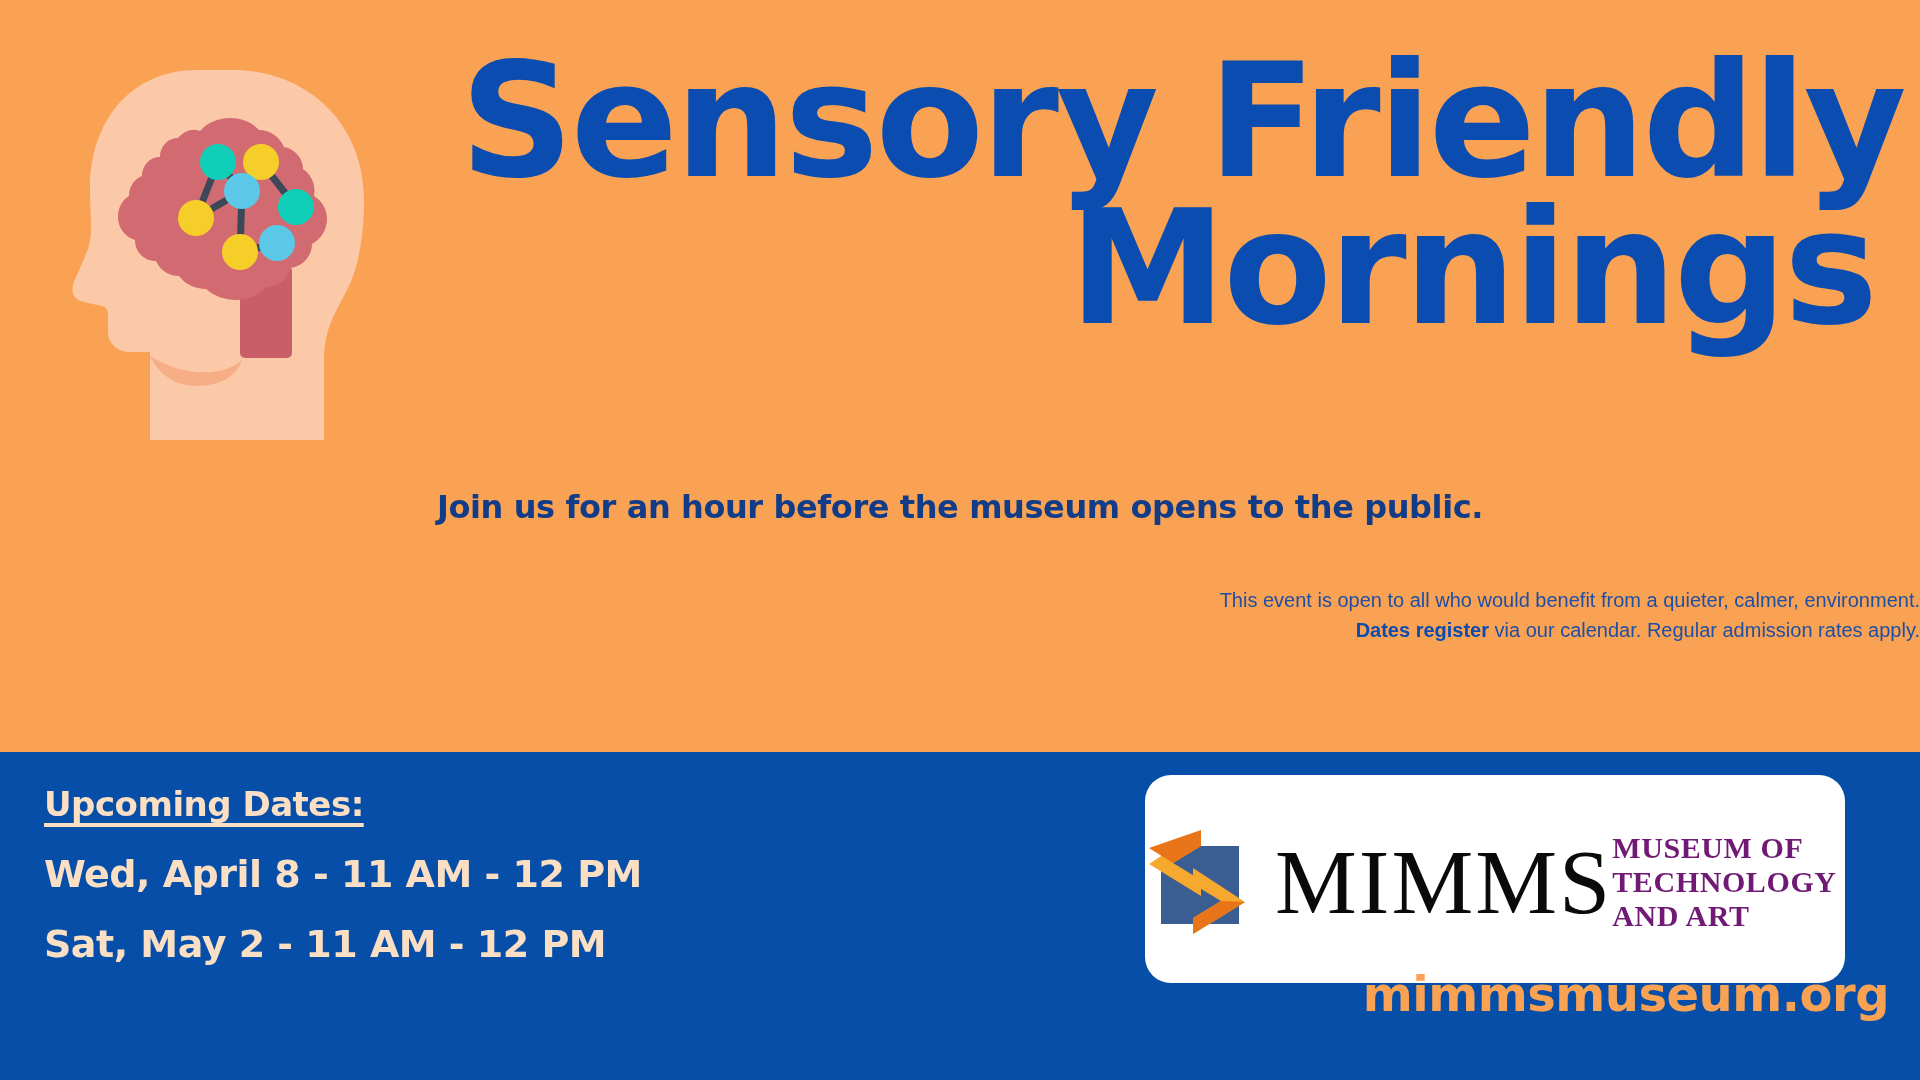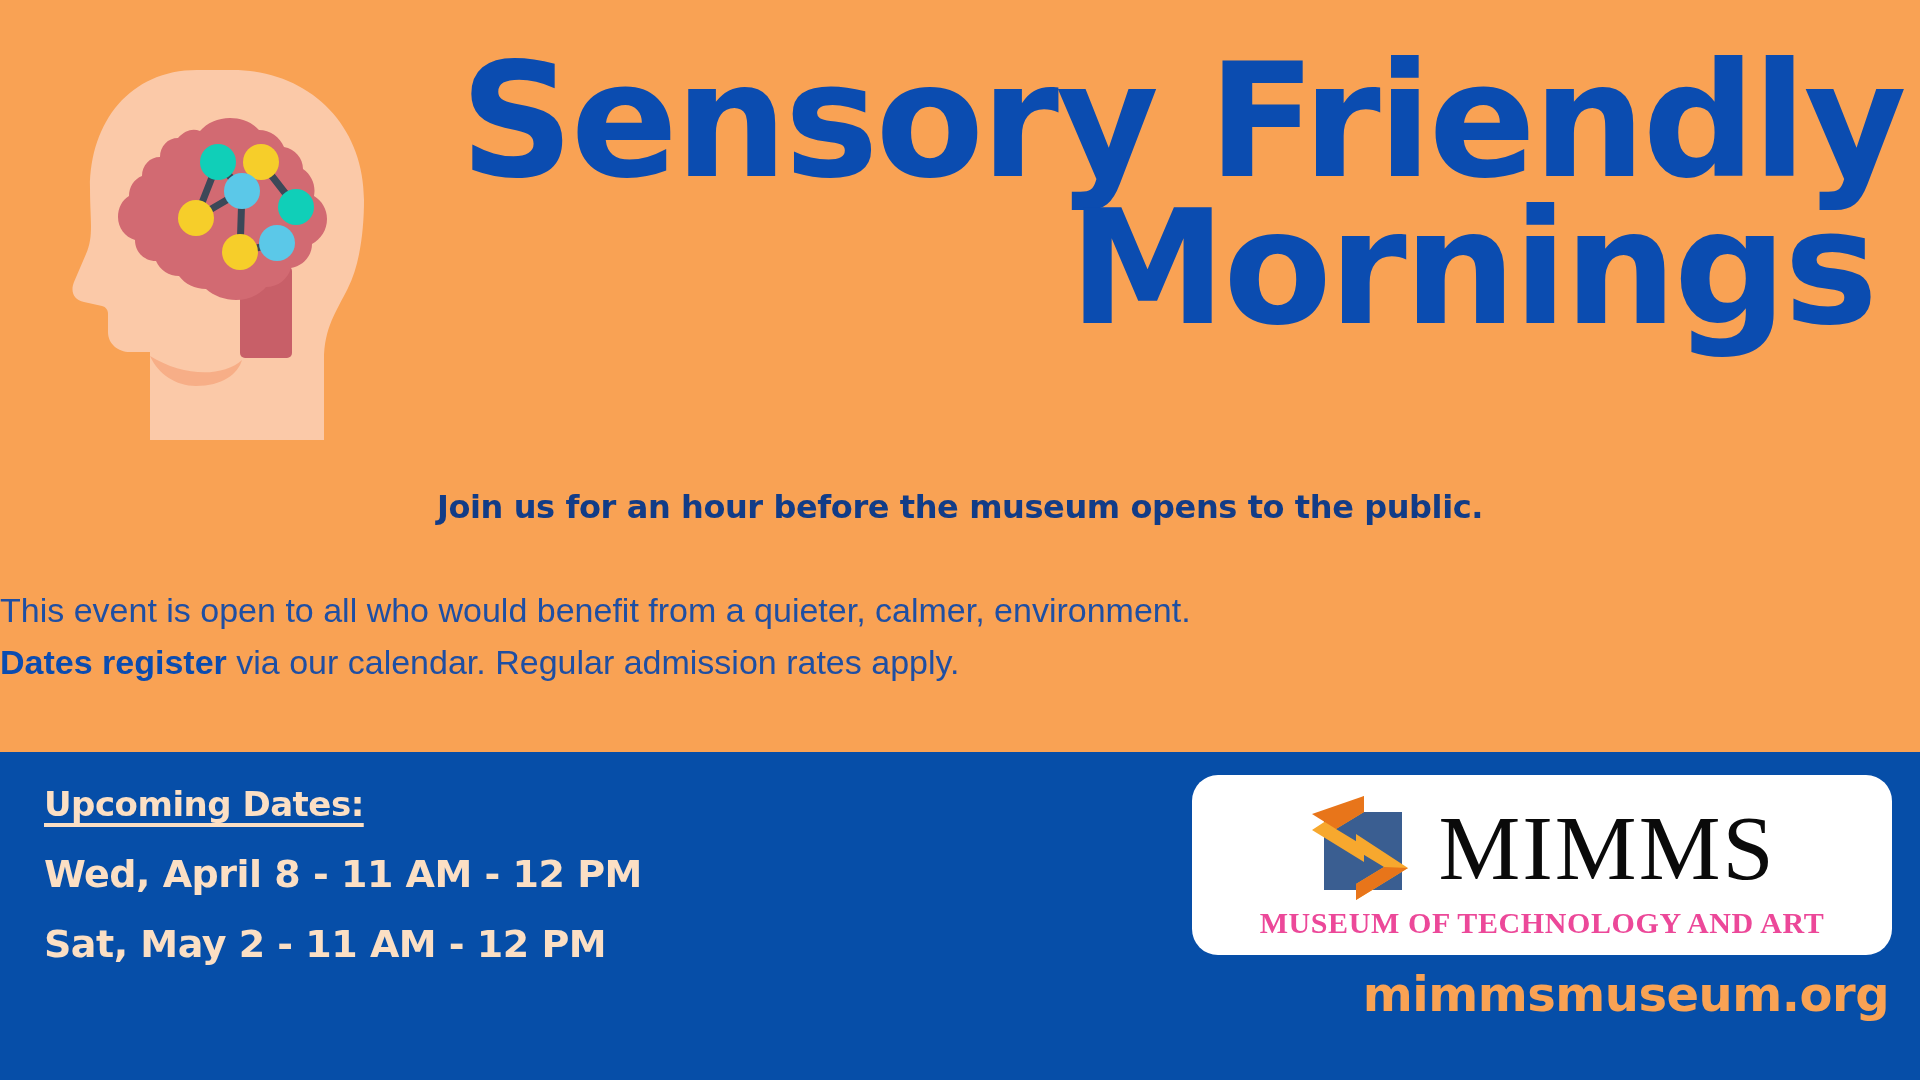--- a/index.html
+++ b/index.html
@@ -74,24 +74,24 @@
     letter-spacing: -0.4px;
     color: #123C87;
   }
 
   
   #body-copy {
     position: absolute;
     left: 0;
     top: 585px;
     width: 1920px;
-    text-align: left;
+    text-align: right;
     color: #1F4FA3;
     font-family: "Liberation Sans", sans-serif;
-    font-size: 34px;
+    font-size: 20px;
     line-height: 1.52;
     font-weight: 400;
   }
   #body-copy .bold-run {
     font-weight: 700;
     color: #0B4CB0;
   }
 
   
   #footer {
@@ -126,28 +126,28 @@
     font-size: 38px;
     color: #FBDFC4;
     margin-bottom: 26px;
     letter-spacing: -0.5px;
     white-space: nowrap;
   }
 
   
   #logo-card {
     position: absolute;
-    left: 1192px;
+    left: 1145px;
     top: 23px;
     width: 700px;
-    height: 180px;
+    height: 208px;
     background: #FFFFFF;
     border-radius: 26px;
     display: flex;
-    flex-direction: column;
+    flex-direction: row;
     align-items: center;
     justify-content: center;
   }
   #logo-row {
     display: flex;
     align-items: center;
     gap: 26px;
     margin-top: 6px;
   }
   #logo-mark { width: 104px; height: 104px; flex: 0 0 auto; }
@@ -157,21 +157,21 @@
     font-size: 92px;
     font-weight: 400;
     color: #0A0A0A;
     letter-spacing: 2px;
     line-height: 1;
   }
   #logo-tagline {
     font-family: "Liberation Serif", serif;
     font-size: 30px;
     font-weight: 700;
-    color: #ec4899;
+    color: #701a75;
     letter-spacing: 0.6px;
     margin-top: 6px;
   }
 
   #website-url {
     position: absolute;
     left: 1189px;
     top: 214px;
     width: 700px;
     text-align: right;

